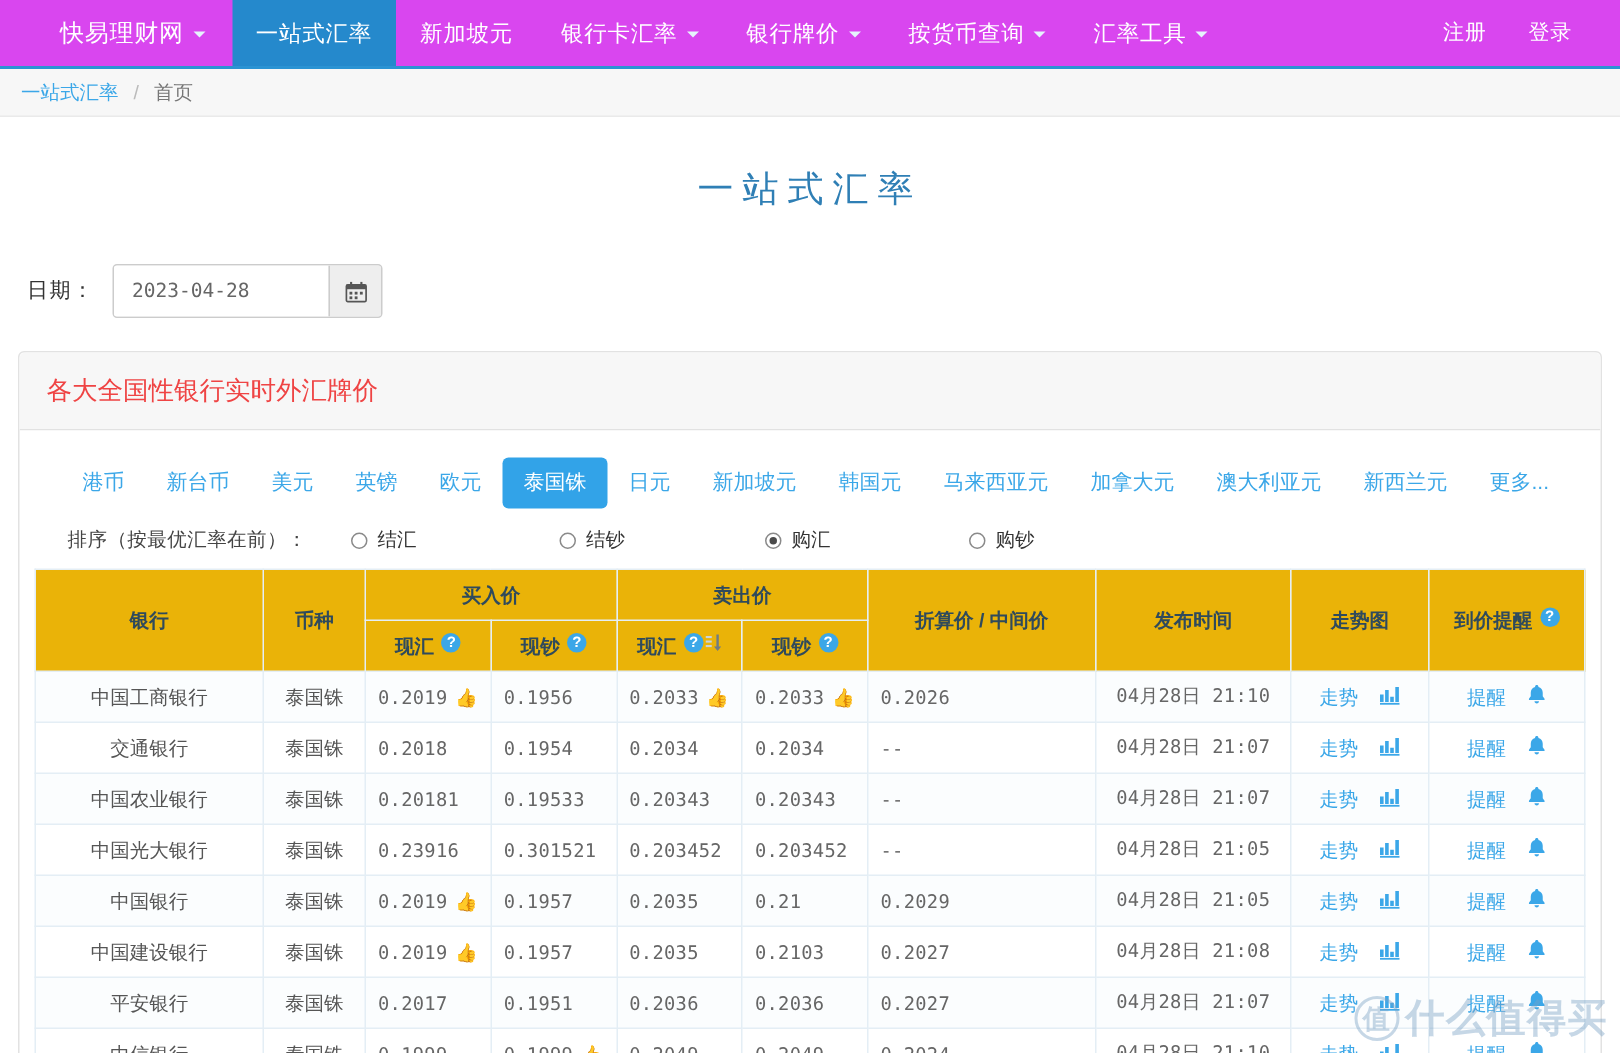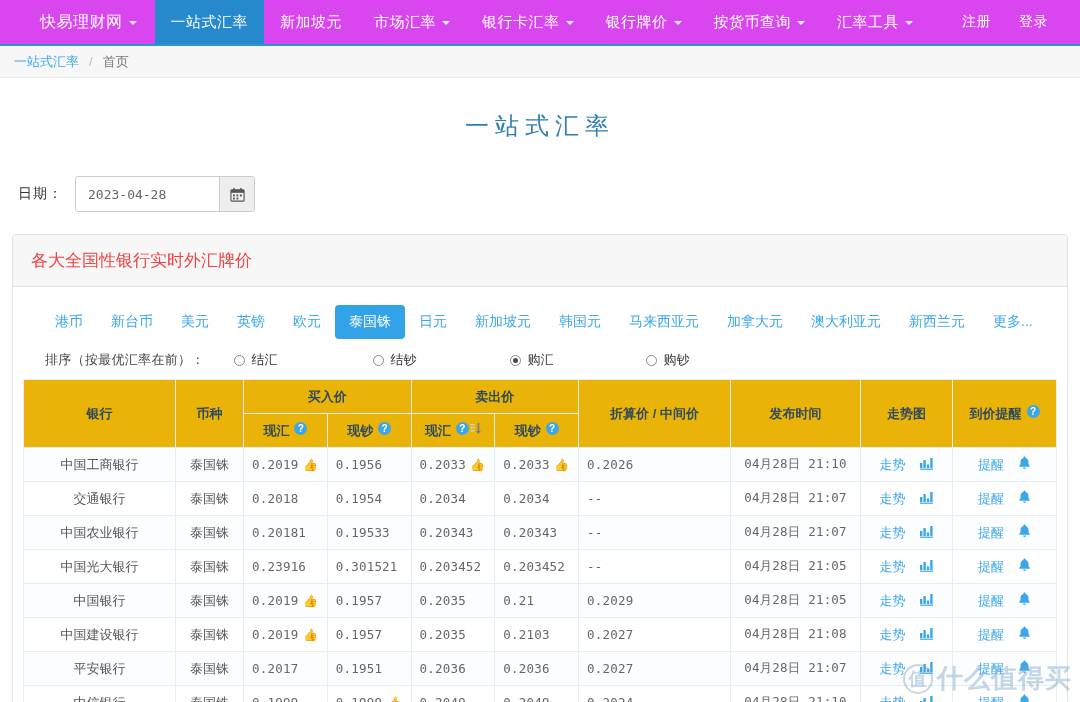--- a/index.html
+++ b/index.html
@@ -145,24 +145,20 @@
   <div class="nav-left">
     <div class="nav-item brand">
       <span>快易理财网</span>
       <span class="caret"></span>
     </div>
     <div class="nav-item active">
       <span>一站式汇率</span>
     </div>
     <div class="nav-item">
       <span>新加坡元</span>
-    </div>
-    <div class="nav-item">
-      <span>市场汇率</span>
-      <span class="caret"></span>
     </div>
     <div class="nav-item">
       <span>银行卡汇率</span>
       <span class="caret"></span>
     </div>
     <div class="nav-item">
       <span>银行牌价</span>
       <span class="caret"></span>
     </div>
     <div class="nav-item">

